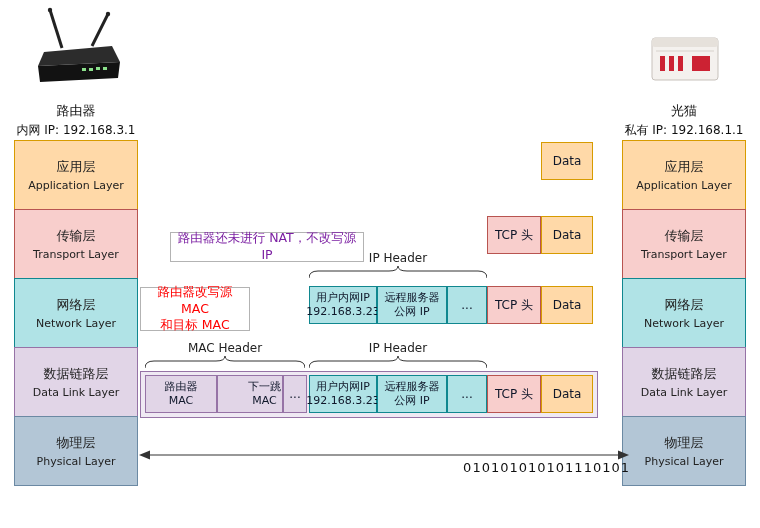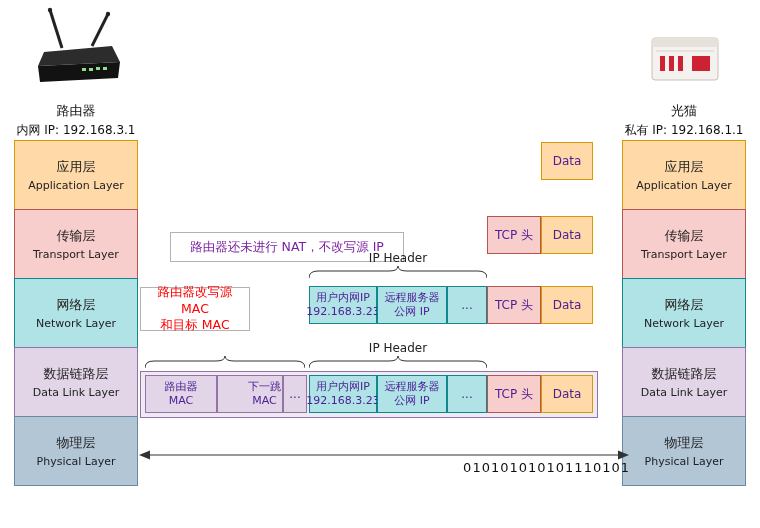--- a/index.html
+++ b/index.html
@@ -14,21 +14,21 @@
   
   .stack{position:absolute;top:140px;width:124px;}
   .layer{box-sizing:border-box;height:70px;border:1px solid #888;margin-top:-1px;
          display:flex;flex-direction:column;align-items:center;justify-content:center;gap:3px;}
   .layer:first-child{margin-top:0;}
   .layer .zh{font-size:13px;color:#222;}
   .layer .en{font-size:11px;color:#222;}
 
   
   .cell{position:absolute;box-sizing:border-box;border:1px solid #888;display:flex;
-        flex-direction:column;align-items:center;justify-content:center;font-size:12px;color:#4c1d95;
+        flex-direction:column;align-items:center;justify-content:center;font-size:12px;color:#0f172a;
         text-align:center;line-height:1.25;}
   .cell .l2{font-size:11px;}
   .c-orange{background:#ffd9a8;border-color:#d79b00;}
   .c-pink{background:#f8cecc;border-color:#b85450;}
   .c-teal{background:#b0e3e6;border-color:#10878f;}
   .c-purple{background:#e1d5e7;border-color:#9673a6;}
   .two-line{font-size:11px;}
 
   
   .note{position:absolute;box-sizing:border-box;background:#fff;border:1px solid #b3b3b3;
@@ -127,21 +127,21 @@
       <div class="zh">物理层</div>
       <div class="en">Physical Layer</div>
     </div>
   </div>
 
   <div class="cell c-orange" style="left:541px;top:142px;width:52px;height:38px;">Data</div>
 
   <div class="cell c-pink" style="left:487px;top:216px;width:54px;height:38px;">TCP 头</div>
   <div class="cell c-orange" style="left:541px;top:216px;width:52px;height:38px;">Data</div>
 
-  <div class="note note-nat" style="left:170px;top:232px;width:234px;height:30px;">
+  <div class="note note-nat" style="left:170px;top:232px;width:194px;height:30px;">
     <div>路由器还未进行 NAT，不改写源 IP</div>
   </div>
 
   <div class="hdr-label" style="left:309px;top:251px;width:178px;">IP Header</div>
   <svg class="brace" style="left:309px;top:266px;" width="178" height="12" viewBox="0 0 178 12">
     <path d="M0,12 Q0,5 9,5 L80,5 Q89,5 89,0 Q89,5 98,5 L169,5 Q178,5 178,12" fill="none" stroke="#333" stroke-width="1"></path>
   </svg>
 
   <div class="cell c-teal two-line" style="left:309px;top:286px;width:68px;height:38px;">
     <div>用户内网IP</div>
@@ -153,20 +153,21 @@
   </div>
   <div class="cell c-teal" style="left:447px;top:286px;width:40px;height:38px;">...</div>
   <div class="cell c-pink" style="left:487px;top:286px;width:54px;height:38px;">TCP 头</div>
   <div class="cell c-orange" style="left:541px;top:286px;width:52px;height:38px;">Data</div>
 
   <div class="note note-mac" style="left:140px;top:287px;width:110px;height:44px;">
     <div>路由器改写源 MAC</div>
     <div>和目标 MAC</div>
   </div>
 
+  <div class="hdr-label" style="left:145px;top:341px;width:160px;">MAC Header</div>
   <svg class="brace" style="left:145px;top:356px;" width="160" height="12" viewBox="0 0 160 12">
     <path d="M0,12 Q0,5 9,5 L71,5 Q80,5 80,0 Q80,5 89,5 L151,5 Q160,5 160,12" fill="none" stroke="#333" stroke-width="1"></path>
   </svg>
   <div class="hdr-label" style="left:309px;top:341px;width:178px;">IP Header</div>
   <svg class="brace" style="left:309px;top:356px;" width="178" height="12" viewBox="0 0 178 12">
     <path d="M0,12 Q0,5 9,5 L80,5 Q89,5 89,0 Q89,5 98,5 L169,5 Q178,5 178,12" fill="none" stroke="#333" stroke-width="1"></path>
   </svg>
 
   <div class="frame-outline" style="left:140px;top:371px;width:458px;height:47px;"></div>
 

